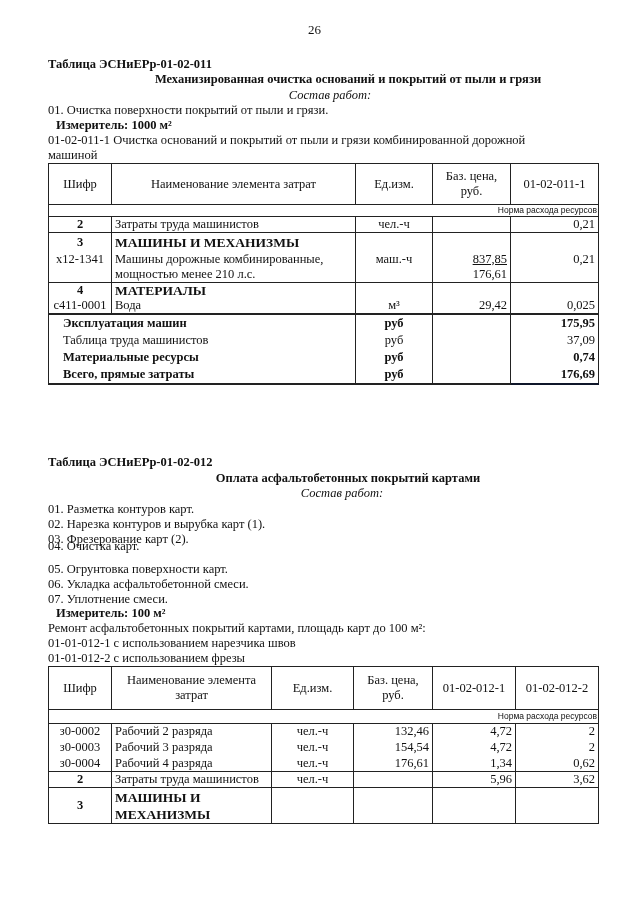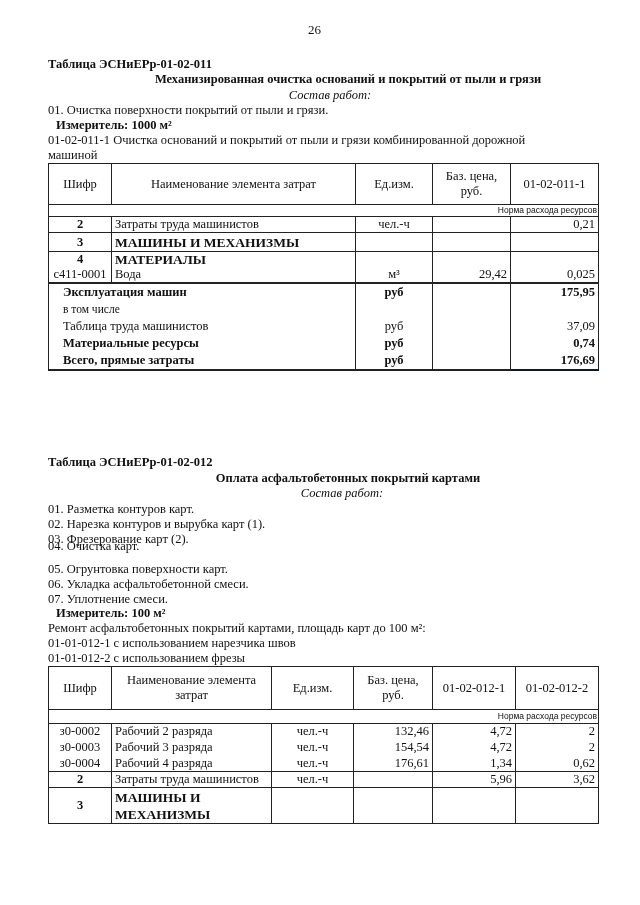--- a/index.html
+++ b/index.html
@@ -60,46 +60,47 @@
     <td></td>
     <td class="r">0,21</td>
   </tr>
   <tr style="height:19px;">
     <td class="c bold nbb">3</td>
     <td class="bold nbb" style="font-size:13.5px;">МАШИНЫ И МЕХАНИЗМЫ</td>
     <td class="nbb"></td>
     <td class="nbb"></td>
     <td class="nbb"></td>
   </tr>
+  <tr>
+    <td class="c nbt" style="vertical-align:top;">х12-1341</td>
+    <td class="nbt"><span>Машины дорожные комбинированные,</span><br><span>мощностью менее 210 л.с.</span></td>
+    <td class="c nbt" style="vertical-align:top;">маш.-ч</td>
+    <td class="r nbt"><span class="u">837,85</span><br><span>176,61</span></td>
+    <td class="r nbt" style="vertical-align:top;">0,21</td>
+  </tr>
   <tr style="height:15px;">
     <td class="c bold nbb">4</td>
     <td class="bold nbb" style="font-size:13.5px;">МАТЕРИАЛЫ</td>
     <td class="nbb"></td>
     <td class="nbb"></td>
     <td class="nbb"></td>
   </tr>
   <tr style="height:16px;">
     <td class="c nbt">с411-0001</td>
     <td class="nbt">Вода</td>
     <td class="c nbt">м³</td>
     <td class="r nbt">29,42</td>
     <td class="r nbt">0,025</td>
   </tr>
 
   <tr class="sum">
     <td colspan="2" class="bold nbb" style="padding-left:14px; border-top:2px solid #222;">Эксплуатация машин</td>
     <td class="c bold nbb" style="border-top:2px solid #222;">руб</td>
     <td class="nbb" style="border-top:2px solid #222;"></td>
     <td class="r bold nbb" style="border-top:2px solid #222;">175,95</td>
-  </tr>
-  <tr class="sum">
-    <td colspan="2" class="nb" style="padding-left:14px; font-size:11.5px;">в том числе</td>
-    <td class="nb"></td>
-    <td class="nb"></td>
-    <td class="nb"></td>
   </tr>
   <tr class="sum">
     <td colspan="2" class="nb" style="padding-left:14px;">Таблица труда машинистов</td>
     <td class="c nb">руб</td>
     <td class="nb"></td>
     <td class="r nb">37,09</td>
   </tr>
   <tr class="sum">
     <td colspan="2" class="bold nb" style="padding-left:14px;">Материальные ресурсы</td>
     <td class="c bold nb">руб</td>

